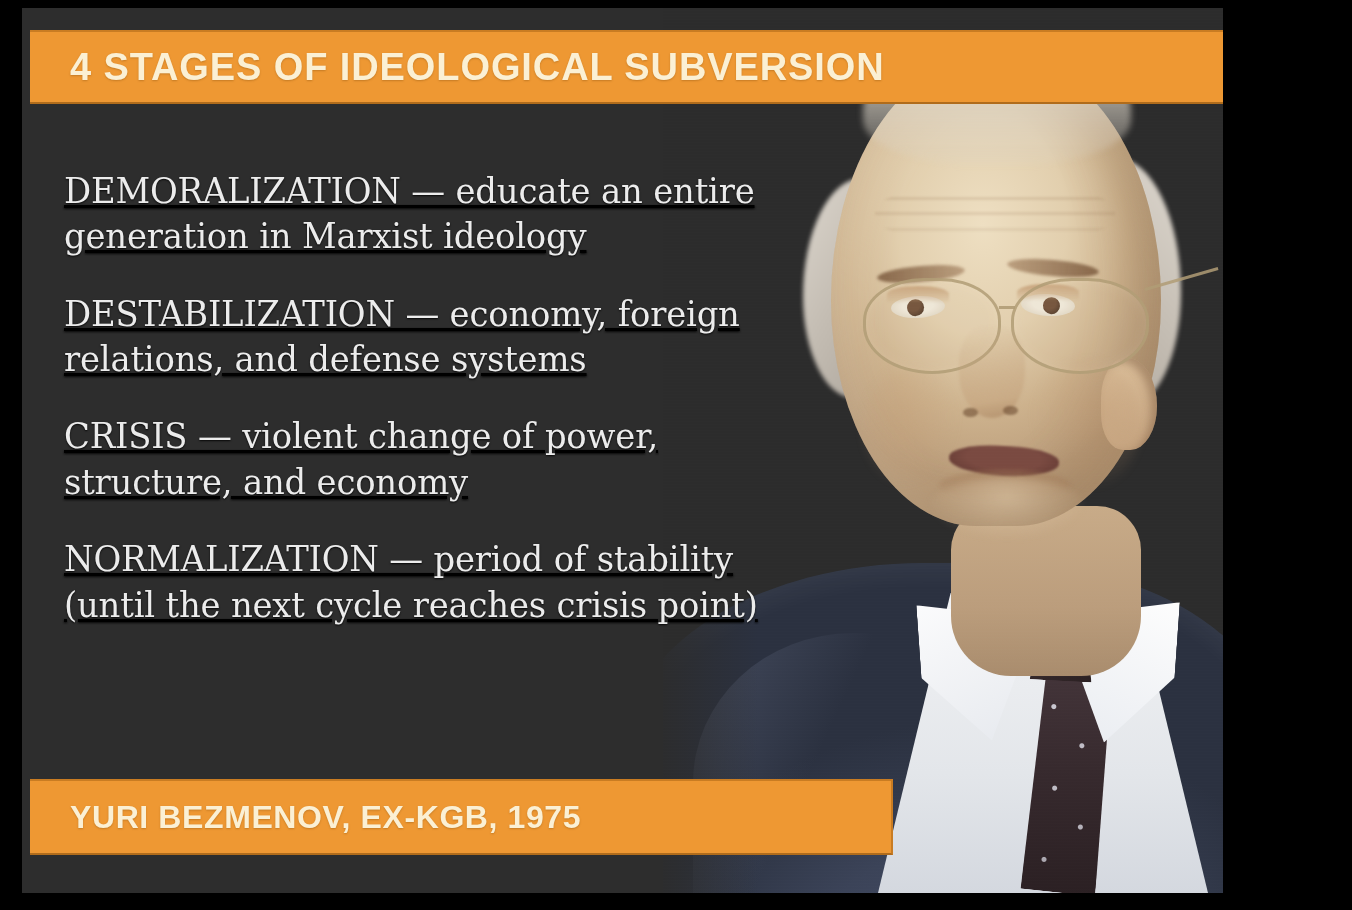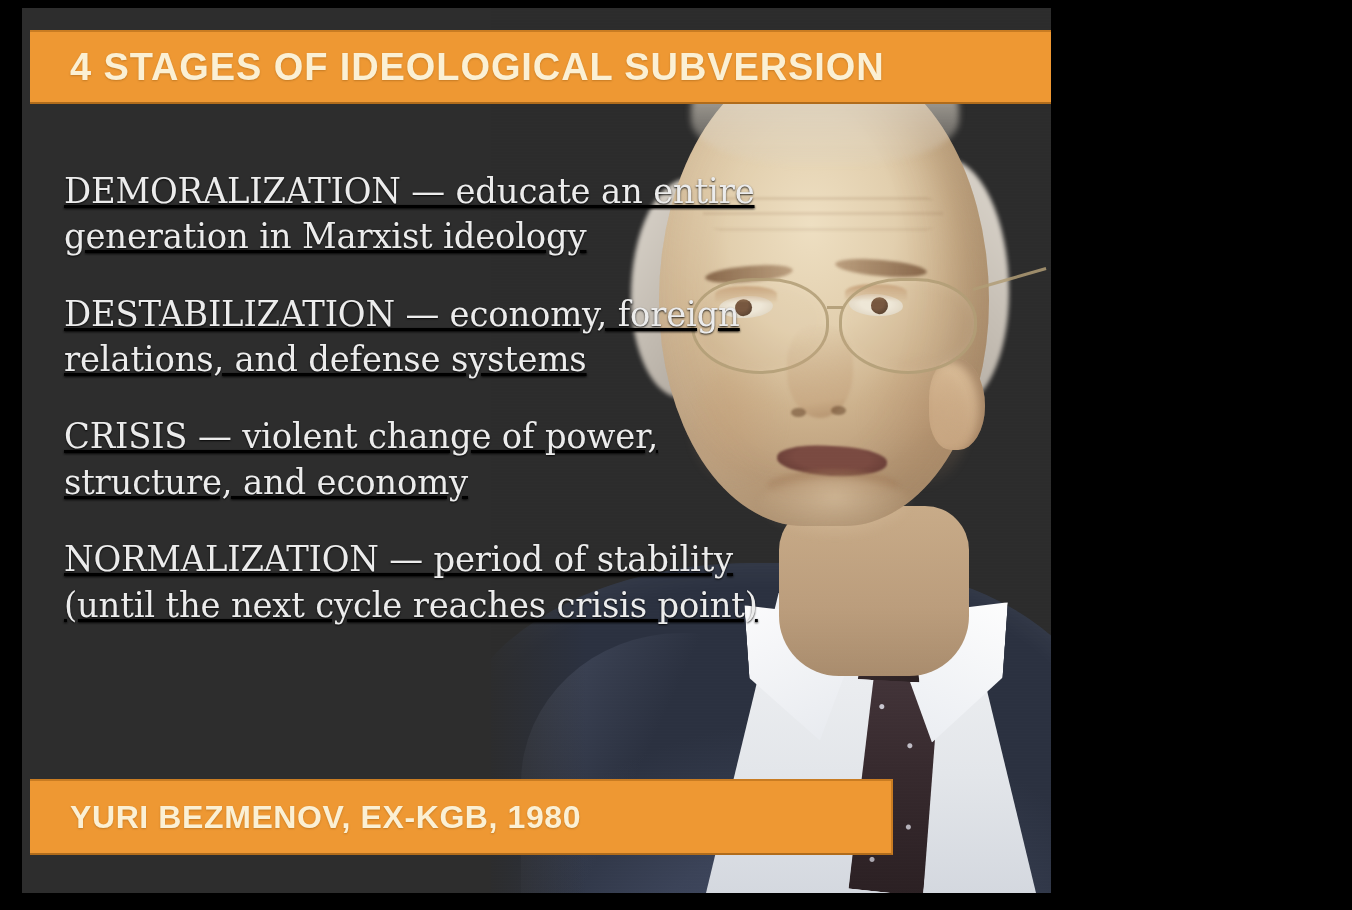--- a/index.html
+++ b/index.html
@@ -20,21 +20,21 @@
     height: 910px;
     background: #000000;
     font-family: "Liberation Sans", sans-serif;
   }
 
   
   .still {
     position: absolute;
     left: 22px;
     top: 8px;
-    width: 1029px;
+    width: 1201px;
     height: 885px;
     background: #404040;
     overflow: hidden;
   }
 
   
   .slide-bg {
     position: absolute;
     left: 0; top: 0;
     width: 1295px;
@@ -534,21 +534,21 @@
     </div>
 
     <div class="body-text">
       <p class="stage">DEMORALIZATION — educate an entire generation in Marxist ideology</p>
       <p class="stage">DESTABILIZATION — economy, foreign relations, and defense systems</p>
       <p class="stage">CRISIS — violent change of power, structure, and economy</p>
       <p class="stage">NORMALIZATION — period of stability (until the next cycle reaches crisis point)</p>
     </div>
 
     <div class="attrib-bar">
-      <div class="attrib-text">YURI BEZMENOV, EX-KGB, 1980</div>
+      <div class="attrib-text">YURI BEZMENOV, EX-KGB, 1975</div>
     </div>
 
   </div>
 
   <div class="letterbox-top"></div>
   <div class="letterbox-bottom"></div>
   <div class="letterbox-left"></div>
   <div class="letterbox-right"></div>
 
 </div>

